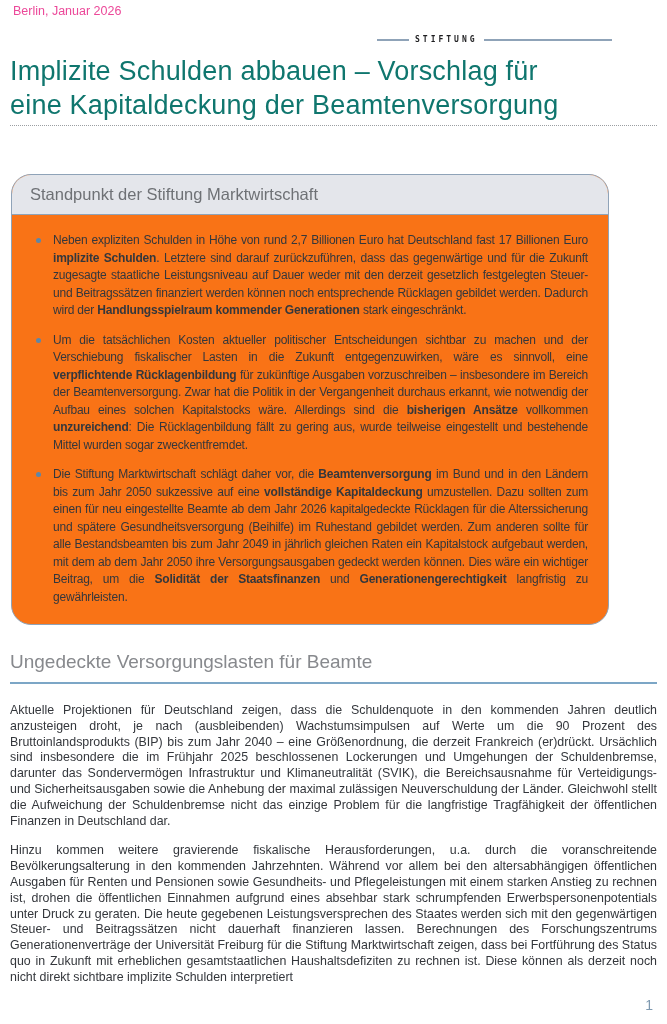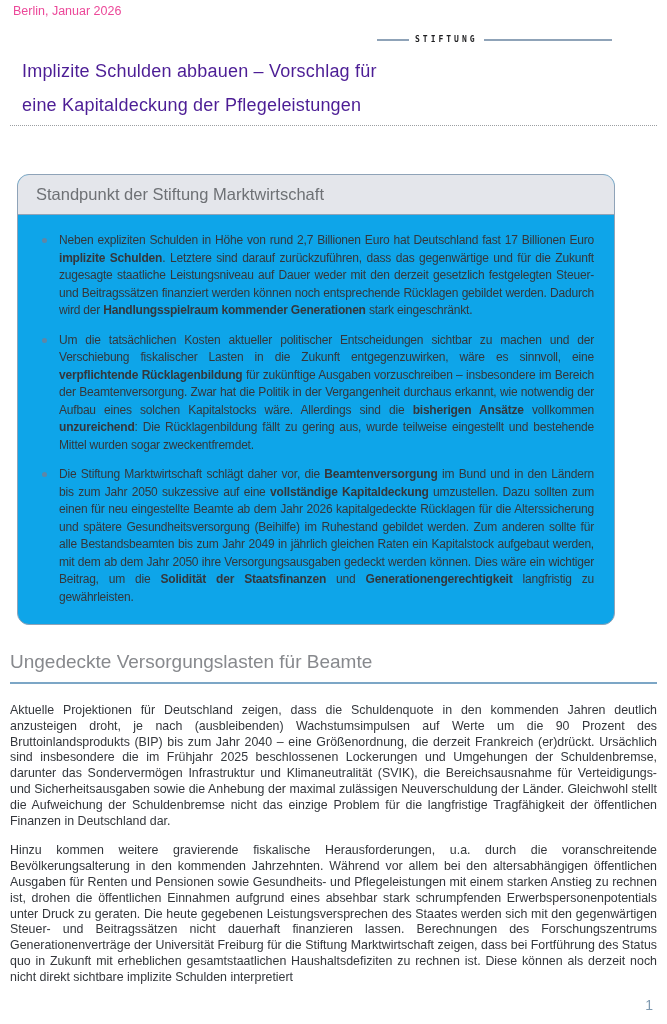--- a/index.html
+++ b/index.html
@@ -48,42 +48,42 @@
     font-size: 24px;
     font-weight: 500;
     letter-spacing: 0.5px;
     color: #737578;
     margin-top: 1px;
     white-space: nowrap;
   }
 
   
   .title {
-    margin: 36px 0 0 12px;
-    font-size: 18px;
+    margin: 36px 0 0 0;
+    font-size: 27px;
     line-height: 34px;
-    color: #4c1d95;
+    color: #0f766e;
     letter-spacing: 0.2px;
     font-weight: 400;
   }
   .title-divider {
     margin-top: 3px;
     border: 0;
     border-top: 1px dotted #9b9ea2;
     height: 0;
   }
 
   
   .standpoint-box {
-    margin: 48px 0 0 7px;
+    margin: 48px 0 0 1px;
     width: 598px;
     border: 1px solid #8fa3b8;
-    border-radius: 12px;
+    border-radius: 20px;
     overflow: hidden;
-    background: #0ea5e9;
+    background: #f97316;
   }
   .box-header {
     background: #e4e6eb;
     border-bottom: 1px solid #8fa3b8;
     padding: 10px 14px 10px 18px;
     font-size: 16.5px;
     color: #6e7175;
   }
   .box-body {
     padding: 17px 20px 18px 22px;
@@ -155,21 +155,21 @@
       <span class="logo-rule right"></span>
     </div>
   </div>
 
   <div class="content">
 
     <div class="date">Berlin, Januar 2026</div>
 
     <div class="title">
       <div>Implizite Schulden abbauen – Vorschlag für</div>
-      <div>eine Kapitaldeckung der Pflegeleistungen</div>
+      <div>eine Kapitaldeckung der Beamtenversorgung</div>
     </div>
     <hr class="title-divider">
 
     <div class="standpoint-box">
       <div class="box-header">Standpunkt der Stiftung Marktwirtschaft</div>
       <div class="box-body">
           <div class="bullet">
             <span class="bullet-dot"></span>
             <div class="bullet-text"><span>Neben expliziten Schulden in Höhe von rund 2,7 Billionen Euro hat Deutschland fast 17 Billionen Euro </span><b>impli­zite Schulden</b><span>. Letztere sind darauf zurückzuführen, dass das gegenwärtige und für die Zukunft zugesagte staatliche Leistungsniveau auf Dauer weder mit den derzeit gesetzlich festgelegten Steuer- und Beitragssätzen finanziert werden können noch entsprechende Rücklagen gebildet werden. Dadurch wird der </span><b>Handlungs­spielraum kommender Generationen</b><span> stark eingeschränkt.</span></div>
           </div>

